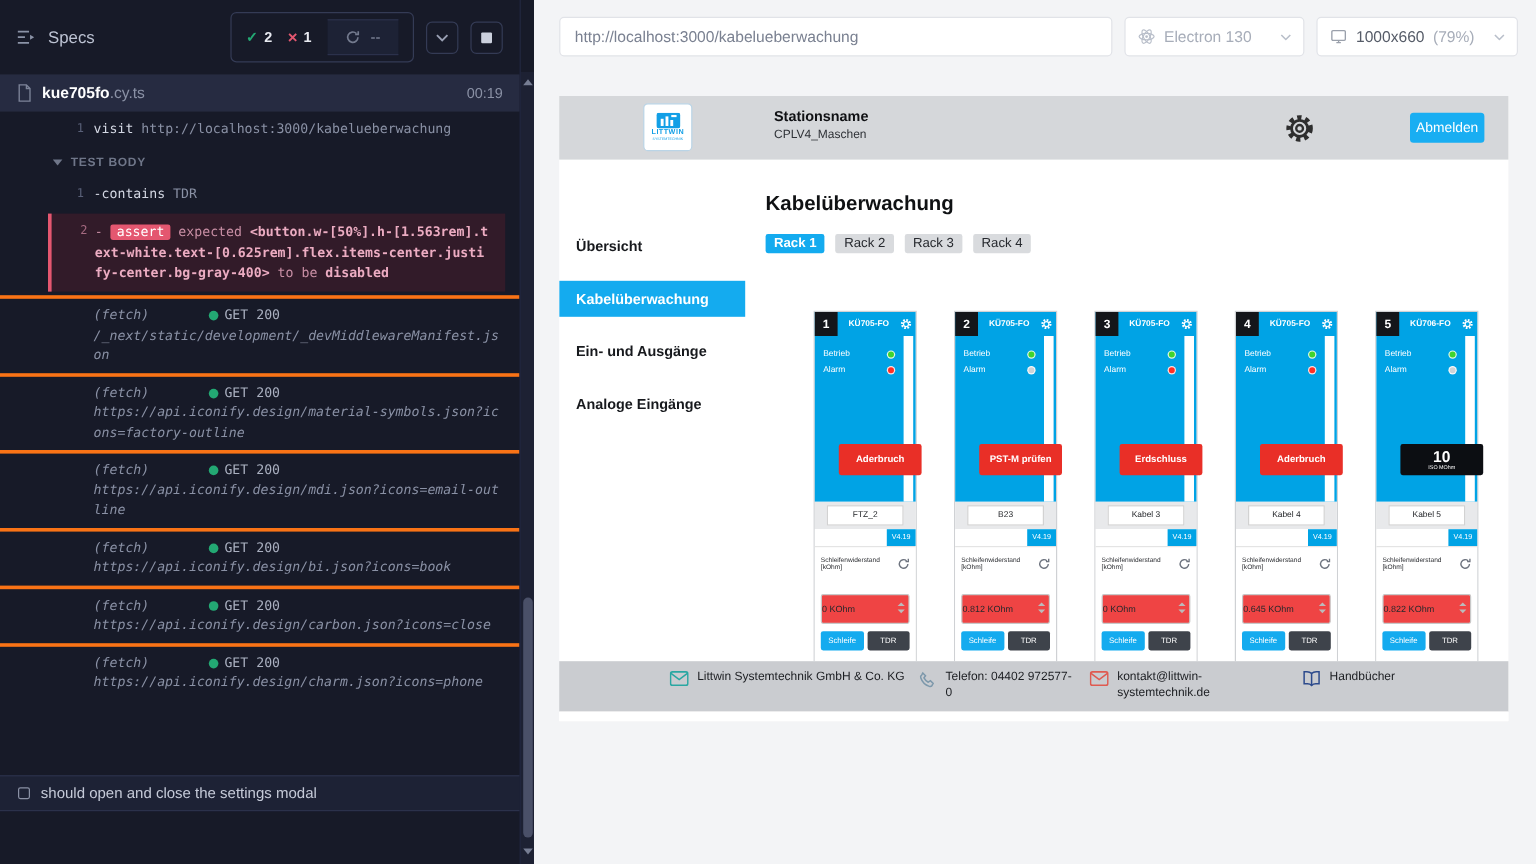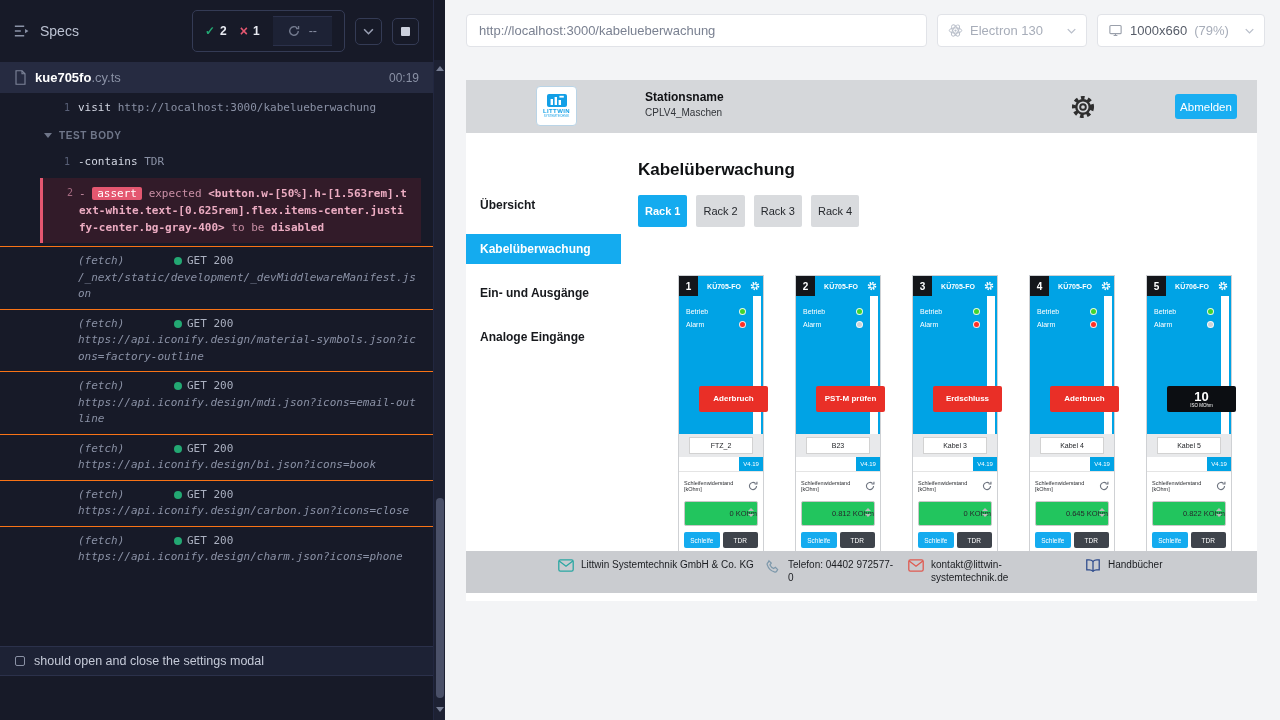--- a/index.html
+++ b/index.html
@@ -28,21 +28,21 @@
   .log{flex:1;overflow:hidden;font-family:"DejaVu Sans Mono",monospace;font-size:11px;padding-top:2px}
   .cmd{position:relative;padding:5px 14px 5px 78px;line-height:1.5;color:#8a91a5;cursor:pointer}
   .cmd .num{position:absolute;left:38px;width:32px;text-align:right;color:#596078;font-size:10px}
   .cname{color:#d4d8e4}
   .section{display:flex;align-items:center;gap:7px;padding:8px 14px 8px 44px;color:#6f7689;font-size:10px;letter-spacing:.6px;font-weight:bold;font-family:"Liberation Sans",sans-serif;cursor:pointer}
   .chev-down{width:0;height:0;border-left:4px solid transparent;border-right:4px solid transparent;border-top:5px solid #6f7689}
   .cmd-error{position:relative;margin:3px 12px 3px 40px;background:#321b29;border-left:3px solid #e45770;padding:7px 12px 7px 36px;color:#c98fa5;line-height:1.55;word-break:break-all;cursor:pointer}
   .cmd-error .num{position:absolute;left:4px;width:26px;text-align:right;color:#a56a80;font-size:10px}
   .badge{background:#e45770;color:#fff;padding:0 5px;border-radius:2px}
   .cmd-error b{color:#ecacc2}
-  .fetch{padding:6px 14px 6px 78px;border-top:1px solid #f97316;line-height:1.5;color:#8a91a5;cursor:pointer}
+  .fetch{padding:6px 14px 6px 78px;border-top:3px solid #f97316;line-height:1.5;color:#8a91a5;cursor:pointer}
   .fline{display:flex;align-items:center}
   .flabel{font-style:italic;width:96px}
   .fstatus{display:flex;align-items:center;gap:5px;color:#aab0c0}
   .fdot{width:8px;height:8px;border-radius:50%;background:#23a873;display:inline-block}
   .furl{font-style:italic;word-break:break-all}
 
   .pending{height:30px;background:#1d2235;border-top:1px solid #2b314b;border-bottom:1px solid #2b314b;display:flex;align-items:center;gap:9px;padding:0 15px;font-size:12.5px;color:#c5cad8;cursor:pointer}
   .pending .sq{width:10px;height:10px;border:1.5px solid #8a91a5;border-radius:2px;flex:0 0 auto}
   .left-foot{height:44px}
 
@@ -74,21 +74,21 @@
   .gear-btn{position:absolute;right:160px;top:13px;width:28px;height:28px;background:none;border:none;cursor:pointer;display:flex;align-items:center;justify-content:center}
   .logout-btn{position:absolute;right:20px;top:14px;width:62px;height:25px;background:#19aef2;color:#fff;border:none;border-radius:3px;font-size:11.5px;font-family:"Liberation Sans",sans-serif;cursor:pointer}
 
   .app-body{flex:1;display:flex;overflow:hidden}
   .app-sidebar{flex:0 0 155px;padding-top:57px}
   .side-item{height:30px;display:flex;align-items:center;padding-left:14px;font-size:12px;font-weight:bold;color:#17191d;margin-bottom:14px;cursor:pointer}
   .side-item.active{background:#14abef;color:#fff}
   .app-content{flex:1;padding:27px 0 0 17px}
   .page-title{font-size:17px;font-weight:bold;color:#0f1113}
   .tabs{display:flex;gap:9px;margin-top:15px}
-  .tab{height:32px;padding:0 7px;display:flex;align-items:center;background:#d9dbde;font-size:11px;color:#26292e;border-radius:2px;cursor:pointer}
+  .tab{height:16px;padding:0 7px;display:flex;align-items:center;background:#d9dbde;font-size:11px;color:#26292e;border-radius:2px;cursor:pointer}
   .tab.active{background:#14abef;color:#fff;font-weight:bold}
 
   .cards{display:flex;gap:31px;margin:48px 0 0 40px}
   .card{flex:0 0 86px;width:86px;border:1px solid #cfd1d4;background:#fff;display:flex;flex-direction:column;height:330px}
   .chead{flex:0 0 20px;background:#00a3e5;display:flex;align-items:center}
   .cnum{width:19px;height:20px;background:#14161a;color:#fff;font-size:10px;font-weight:bold;display:flex;align-items:center;justify-content:center}
   .ctitle{flex:1;text-align:center;color:#fff;font-size:7px;font-weight:bold}
   .cgear{padding-right:3px;display:flex;cursor:pointer}
   .cbody{flex:0 0 138px;background:#00a3e5;position:relative}
   .wstrip{position:absolute;top:0;right:2px;width:8px;height:138px;background:#fff}
@@ -104,21 +104,21 @@
   .iso-sub{font-size:4.5px;margin-top:1px;font-weight:normal}
   .cgray{flex:0 0 23px;background:#e8e9eb;display:flex;align-items:center;justify-content:center}
   .cname-box{width:64px;height:17px;background:#fff;border:1px solid #d2d2d2;font-size:7px;color:#1c1e22;display:flex;align-items:center;justify-content:center;cursor:text}
   .cvrow{flex:0 0 14px;display:flex;background:#fff}
   .cvrow .fillwhite{flex:1}
   .vchip{width:24px;background:#00a3e5;color:#fff;font-size:6px;display:flex;align-items:center;justify-content:center}
   .cwhite{flex:1;background:#fff;padding:8px 5px 0;border-top:1px solid #e4e4e4}
   .rrow{display:flex;align-items:center;justify-content:space-between}
   .rlabel{font-size:5.5px;color:#2b2d31}
   .rrefresh{display:flex;cursor:pointer}
-  .rvalue{margin-top:9px;height:25px;border:1px solid #c8c8c8;border-radius:2px;display:flex;align-items:center;justify-content:flex-end;font-size:7.5px;color:#26282c;position:relative;background:#22c55e;cursor:text}
+  .rvalue{margin-top:19px;height:25px;border:1px solid #c8c8c8;border-radius:2px;display:flex;align-items:center;justify-content:flex-start;font-size:7.5px;color:#26282c;position:relative;background:#ef4444;cursor:text}
   .spin{position:absolute;right:3px;top:6px;display:flex;flex-direction:column;gap:3px}
   .spin i{display:block;width:0;height:0;border-left:3px solid transparent;border-right:3px solid transparent}
   .spin .up{border-bottom:3px solid #bbb}
   .spin .dn{border-top:3px solid #bbb}
   .cbtns{display:flex;gap:3px;margin-top:6px}
   .cbtns button{flex:1;height:16px;color:#fff;font-size:6.5px;border:none;border-radius:2px;font-family:"Liberation Sans",sans-serif;cursor:pointer}
   .btn-loop{background:#14abef}
   .btn-tdr{background:#3e434b}
 
   .app-footer{flex:0 0 42px;background:#caccd0;display:flex;align-items:flex-start;padding:7px 0 0 92px;font-size:10px;color:#1b1d21;line-height:1.3}

